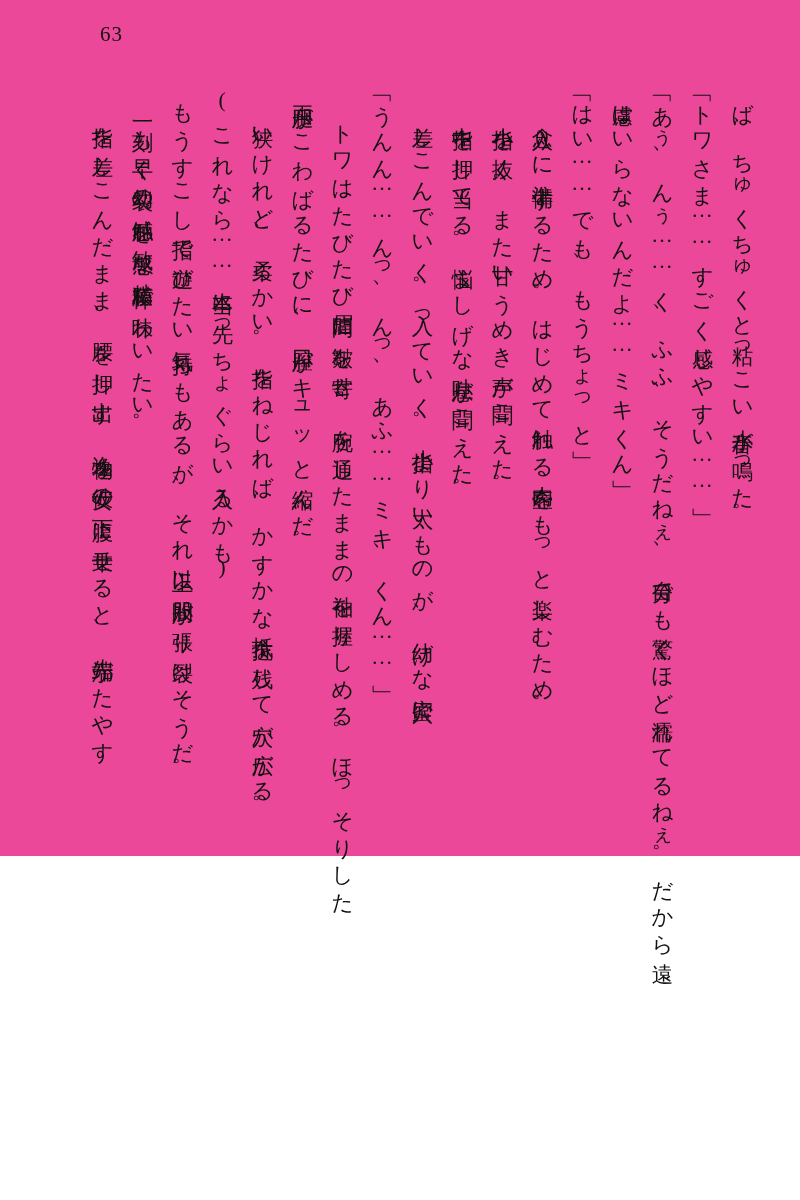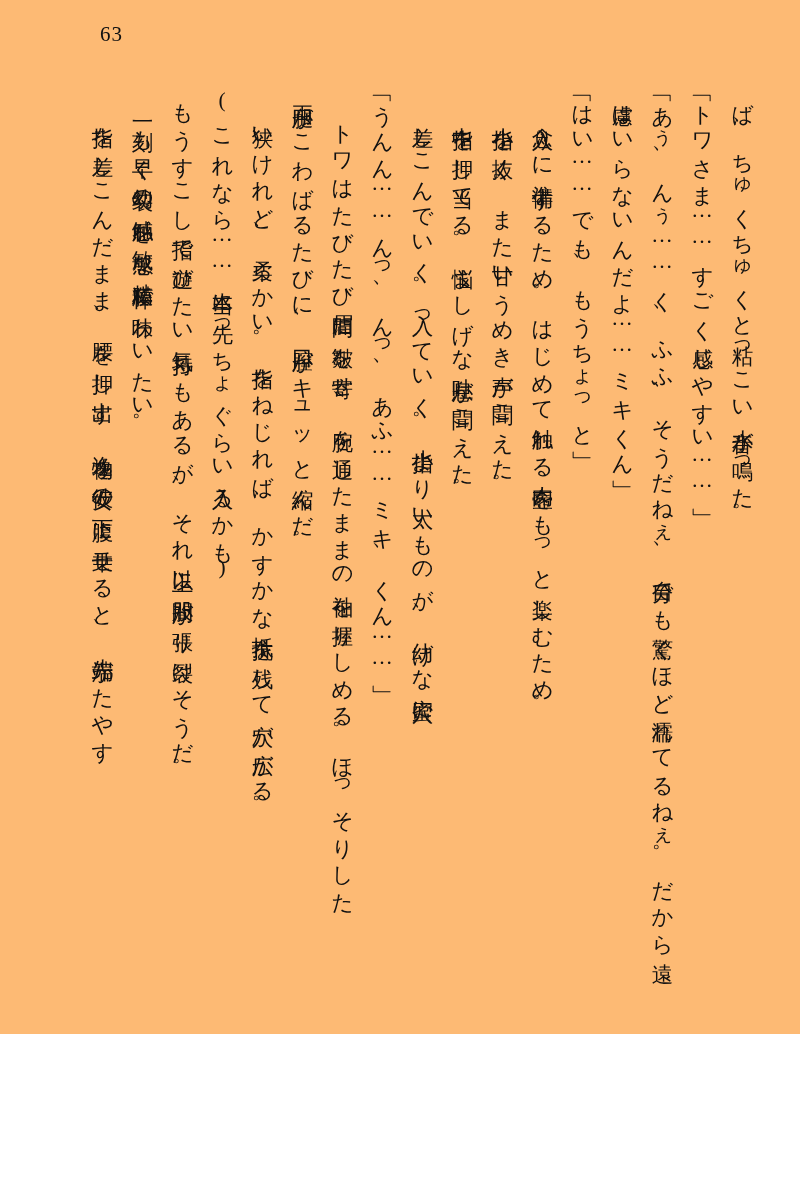--- a/index.html
+++ b/index.html
@@ -10,23 +10,23 @@
   body {
     width: 800px;
     height: 1200px;
     overflow: hidden;
     font-family: "Liberation Serif", "DejaVu Serif", serif;
     color: #0a0a0a;
   }
   .page {
     position: relative;
     width: 800px;
-    height: 1034px;
+    height: 856px;
     box-sizing: border-box;
-    background: #fdba74;
+    background: #ec4899;
   }
   .page-number {
     position: absolute;
     top: 22px;
     left: 100px;
     font-size: 21px;
     font-family: "Liberation Serif", "DejaVu Serif", serif;
     letter-spacing: 1px;
     color: #111;
   }

